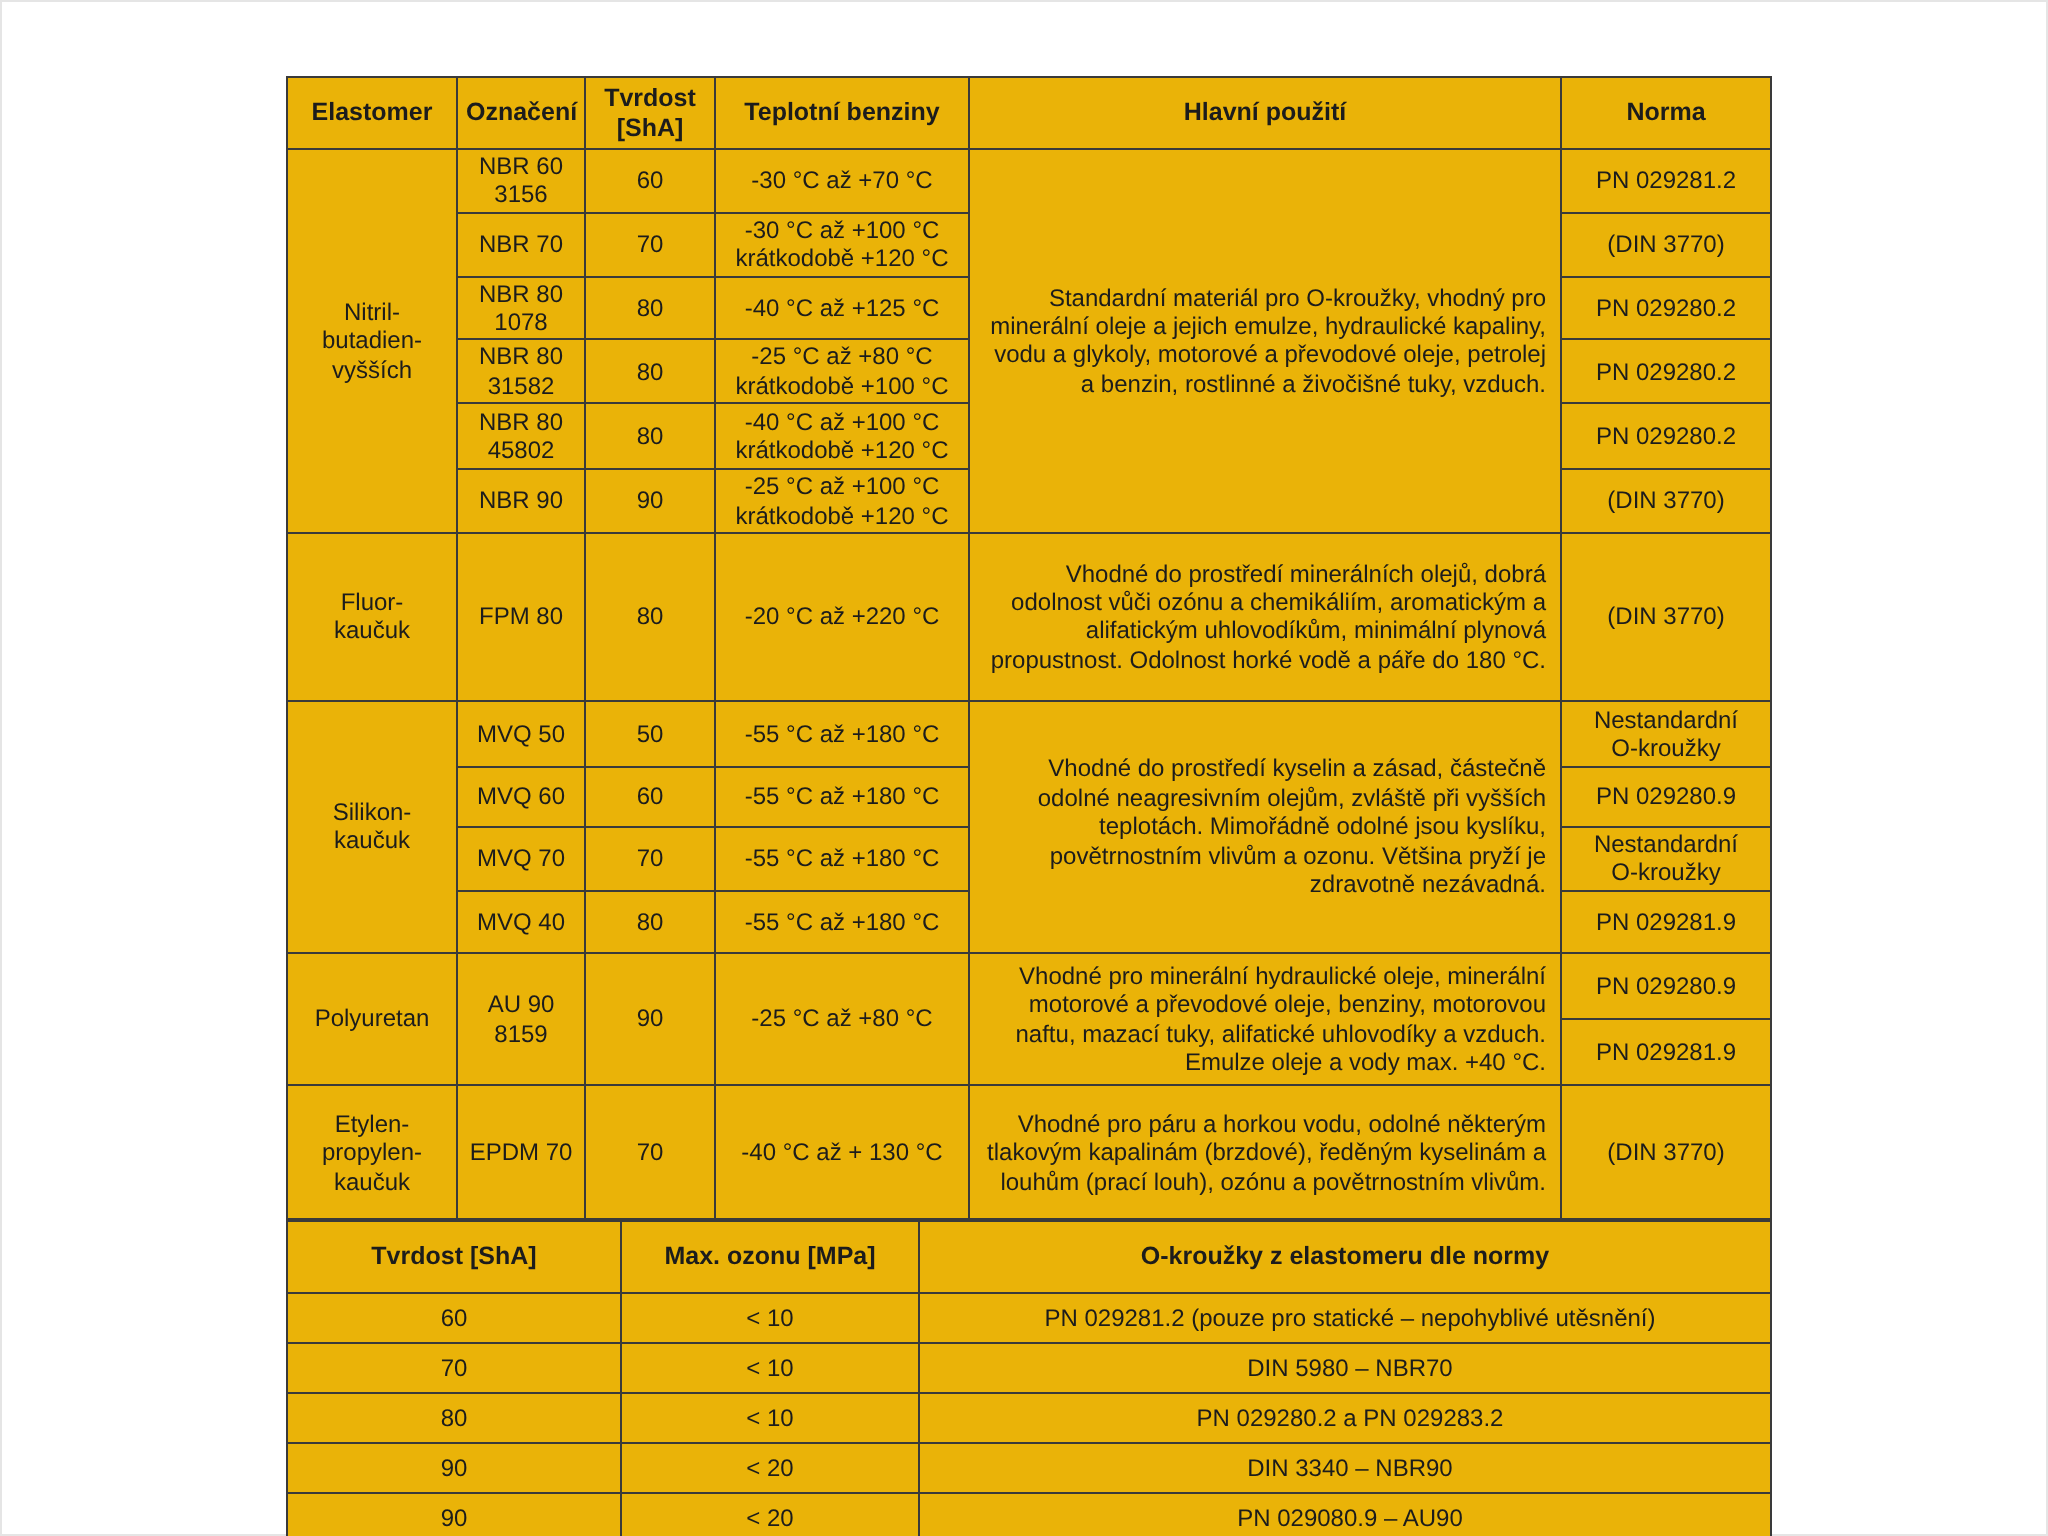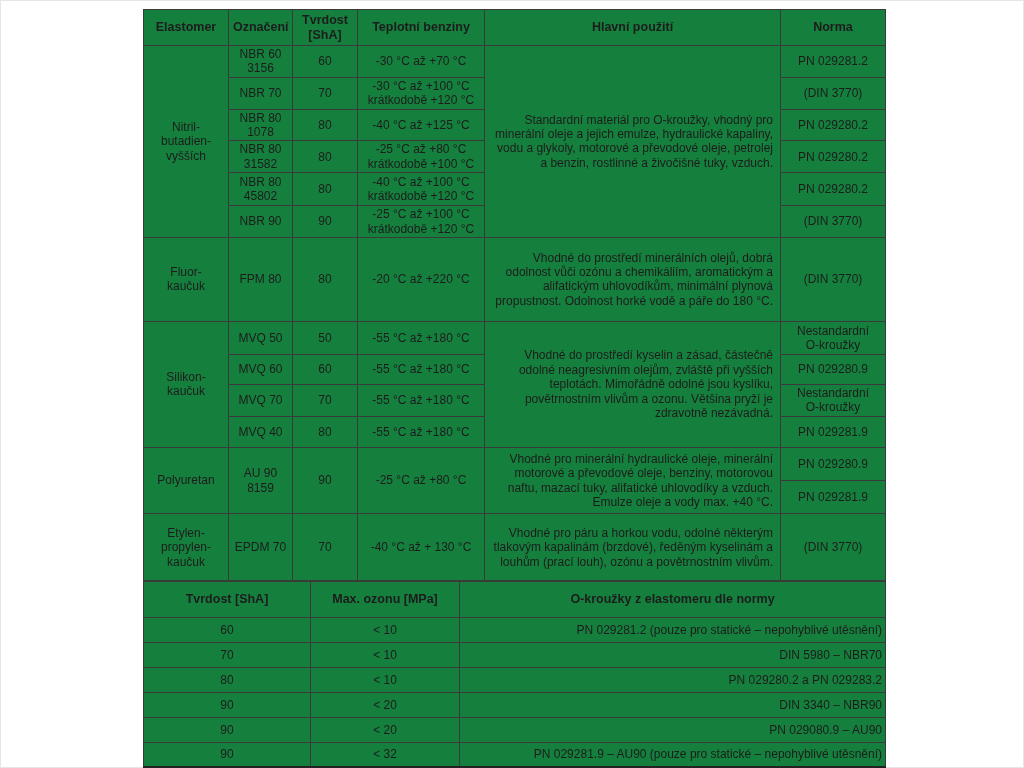--- a/index.html
+++ b/index.html
@@ -13,21 +13,22 @@
   .page {
     position: relative;
     width: 1024px; height: 768px;
     background: #ffffff;
     border: 1px solid #e5e5e5;
   }
   table {
     border-collapse: collapse;
     table-layout: fixed;
     position: absolute;
-    background: #15803d;
+    background: #eab308;
+    margin-top: 29px;
   }
   #table1 { left: 142px; top: 8px; width: 742px; }
   #table2 { left: 142px; top: 580px; width: 742px; border-bottom: 3px solid #222; }
   th, td {
     border: 1px solid #3a3a3a;
     font-size: 12px;
     line-height: 1.2;
     padding: 1px 3px;
     vertical-align: middle;
     overflow: hidden;
@@ -40,21 +41,21 @@
     padding: 2px 4px;
   }
   .center { text-align: center; }
   .usage {
     text-align: right;
     padding: 4px 7px;
     white-space: normal;
     vertical-align: middle;
   }
   .left {
-    text-align: right;
+    text-align: center;
     padding-left: 8px;
     white-space: normal;
   }
 </style>
 </head>
 <body>
 
 <div class="page">
 
   <table id="table1">

